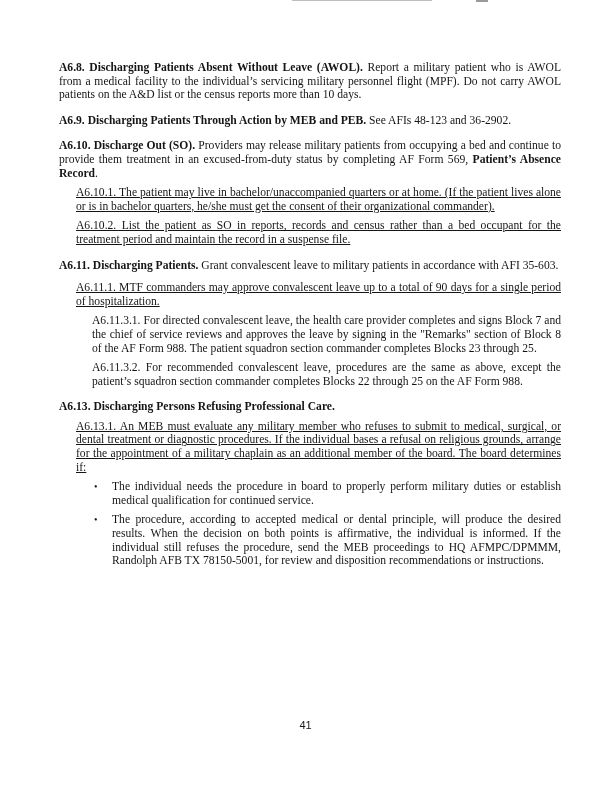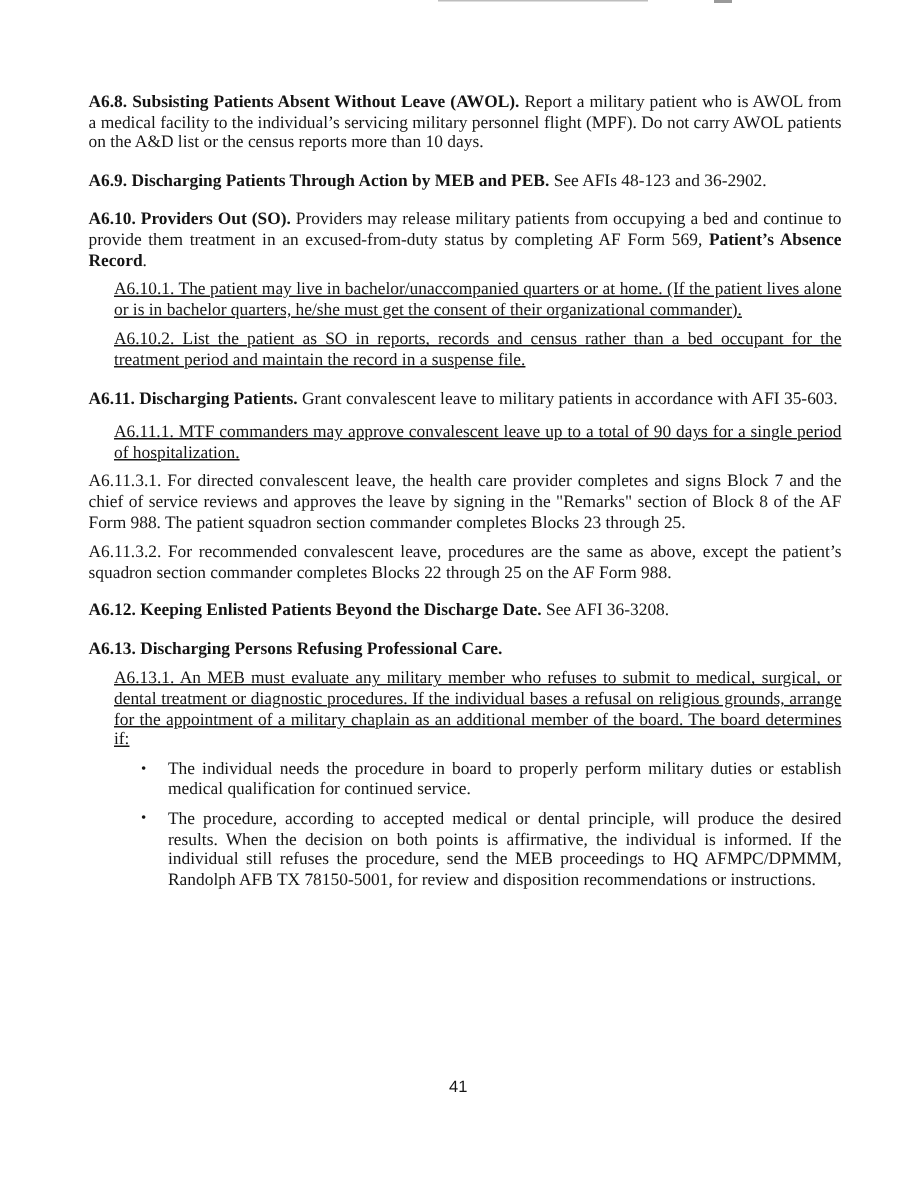--- a/index.html
+++ b/index.html
@@ -17,57 +17,56 @@
     background: #9a9a9a;
   }
   .page {
     position: absolute; left: 59px; top: 61px; width: 502px;
     font-size: 11.6px; line-height: 13.6px; text-align: justify;
   }
   .para { margin: 0; }
   .gap-lg { margin-top: 12px; }
   .gap-sm { margin-top: 6px; }
   .ind1 { margin-left: 17px; text-decoration: underline; }
-  .ind2 { }
+  .ind2 { margin-left: 33px; }
   b { font-weight: bold; }
   .bullets { list-style: none; margin: 6px 0 0 0; padding: 0; }
   .bullets li { position: relative; padding-left: 53px; margin-bottom: 6px; }
   .bullets li .dot {
     position: absolute; left: 35px; top: 0; font-size: 10px;
   }
   .pagenum {
     position: absolute; top: 719px; left: 0; width: 611px; text-align: center;
     font-family: "Liberation Sans", "DejaVu Sans", sans-serif; font-size: 11px;
   }
 </style>
 </head>
 <body>
 
 <div class="topline"></div>
 <div class="topmark"></div>
 
 <div class="page">
 
-  <p class="para"><b>A6.8.  Subsisting Patients Absent Without Leave (AWOL).</b><span> Report a military patient who is AWOL from a medical facility to the individual’s servicing military personnel flight (MPF).  Do not carry AWOL patients on the A&amp;D list or the census reports more than 10 days.</span></p>
+  <p class="para"><b>A6.8.  Discharging Patients Absent Without Leave (AWOL).</b><span> Report a military patient who is AWOL from a medical facility to the individual’s servicing military personnel flight (MPF).  Do not carry AWOL patients on the A&amp;D list or the census reports more than 10 days.</span></p>
 
   <p class="para gap-lg"><b>A6.9.  Discharging Patients Through Action by MEB and PEB.</b><span> See AFIs 48-123 and 36-2902.</span></p>
 
-  <p class="para gap-lg"><b>A6.10.  Providers Out (SO).</b><span> Providers may release military patients from occupying a bed and continue to provide them treatment in an excused-from-duty status by completing AF Form 569, </span><b>Patient’s Absence Record</b><span>.</span></p>
+  <p class="para gap-lg"><b>A6.10.  Discharge Out (SO).</b><span> Providers may release military patients from occupying a bed and continue to provide them treatment in an excused-from-duty status by completing AF Form 569, </span><b>Patient’s Absence Record</b><span>.</span></p>
 
   <p class="para gap-sm ind1">A6.10.1.  The patient may live in bachelor/unaccompanied quarters or at home.  (If the patient lives alone or is in bachelor quarters, he/she must get the consent of their organizational commander).</p>
   <p class="para gap-sm ind1">A6.10.2.  List the patient as SO in reports, records and census rather than a bed occupant for the treatment period and maintain the record in a suspense file.</p>
 
   <p class="para gap-lg"><b>A6.11.  Discharging Patients.</b><span> Grant convalescent leave to military patients in accordance with AFI 35-603.</span></p>
 
   <p class="para gap-sm ind1" style="margin-top:9px">A6.11.1.  MTF commanders may approve convalescent leave up to a total of 90 days for a single period of hospitalization.</p>
 
   <p class="para gap-sm ind2">A6.11.3.1.  For directed convalescent leave, the health care provider completes and signs Block 7 and the chief of service reviews and approves the leave by signing in the "Remarks" section of Block 8 of the AF Form 988.  The patient squadron section commander completes Blocks 23 through 25.</p>
   <p class="para gap-sm ind2">A6.11.3.2.  For recommended convalescent leave, procedures are the same as above, except the patient’s squadron section commander completes Blocks 22 through 25 on the AF Form 988.</p>
 
-  <p class="para gap-lg"><b>A6.12.  Keeping Enlisted Patients Beyond the Discharge Date.</b><span> See AFI 36-3208.</span></p>
 
   <p class="para gap-lg"><b>A6.13.  Discharging Persons Refusing Professional Care.</b></p>
 
   <p class="para gap-sm ind1">A6.13.1.  An MEB must evaluate any military member who refuses to submit to medical, surgical, or dental treatment or diagnostic procedures.  If the individual bases a refusal on religious grounds, arrange for the appointment of a military chaplain as an additional member of the board.  The board determines if:</p>
 
   <ul class="bullets">
     <li><span class="dot">•</span><span>The individual needs the procedure in board to properly perform military duties or establish medical qualification for continued service.</span></li>
     <li><span class="dot">•</span><span>The procedure, according to accepted medical or dental principle, will produce the desired results.  When the decision on both points is affirmative, the individual is informed.  If the individual still refuses the procedure, send the MEB proceedings to HQ AFMPC/DPMMM, Randolph AFB TX 78150-5001, for review and disposition recommendations or instructions.</span></li>
   </ul>
 </div>

